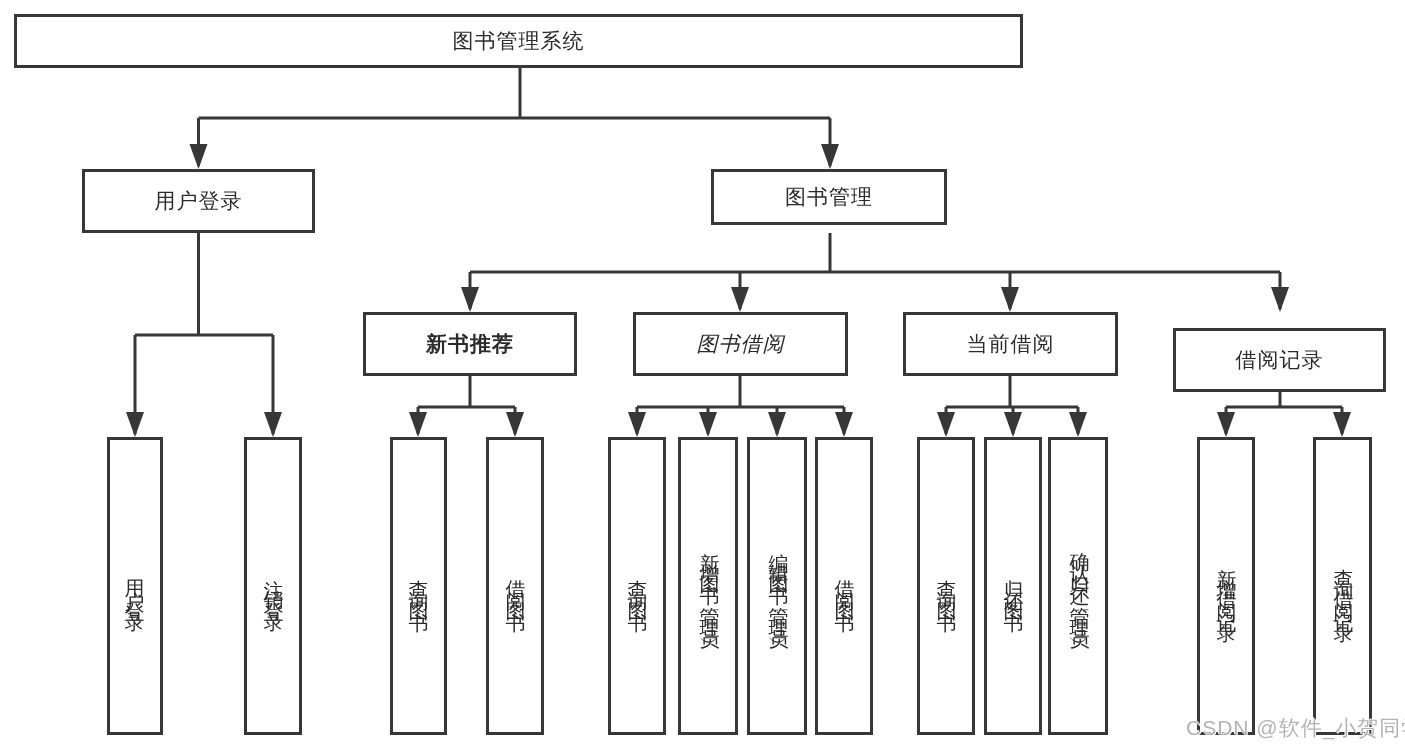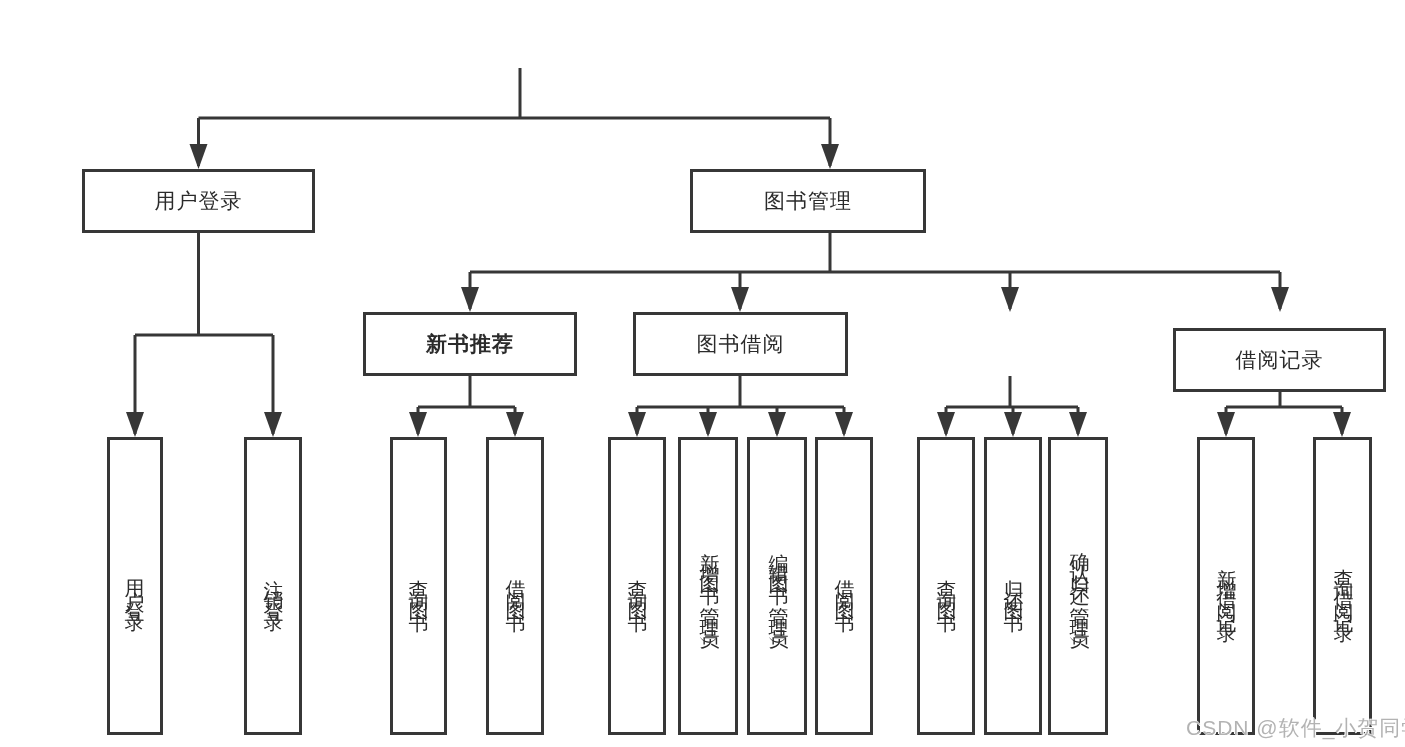--- a/index.html
+++ b/index.html
@@ -125,26 +125,28 @@
       <polygon points="768,412 786,412 777,437"></polygon>
       <polygon points="835,412 853,412 844,437"></polygon>
       <polygon points="937,412 955,412 946,437"></polygon>
       <polygon points="1004,412 1022,412 1013,437"></polygon>
       <polygon points="1069,412 1087,412 1078,437"></polygon>
       <polygon points="1217,412 1235,412 1226,437"></polygon>
       <polygon points="1333,412 1351,412 1342,437"></polygon>
     </g>
   </svg>
 
+  <div class="box h" style="left:14px; top:14px; width:1009px; height:54px;">图书管理系统</div>
 
   <div class="box h" style="left:82px; top:169px; width:233px; height:64px;">用户登录</div>
-  <div class="box h" style="left:690px; top:169px; width:236px; height:64px;">图书管理</div>
+  <div class="box h" style="left:711px; top:169px; width:236px; height:56px;">图书管理</div>
 
   <div class="box h" style="left:363px; top:312px; width:214px; height:64px;font-weight:bold;">新书推荐</div>
-  <div class="box h" style="left:633px; top:312px; width:215px; height:64px;">图书借阅</div>
+  <div class="box h" style="left:633px; top:312px; width:215px; height:64px;font-style:italic;">图书借阅</div>
+  <div class="box h" style="left:903px; top:312px; width:215px; height:64px;">当前借阅</div>
   <div class="box h" style="left:1173px; top:312px; width:213px; height:64px;margin-top:16px;">借阅记录</div>
 
   <div class="box v" style="left:107px; width:56px;">用户登录</div>
   <div class="box v" style="left:244px; width:58px;">注销登录</div>
 
   <div class="box v" style="left:390px; width:57px;">查询图书</div>
   <div class="box v" style="left:486px; width:58px;">借阅图书</div>
 
   <div class="box v" style="left:608px; width:58px;">查询图书</div>
   <div class="box v" style="left:678px; width:60px;">新增图书（管理员）</div>

